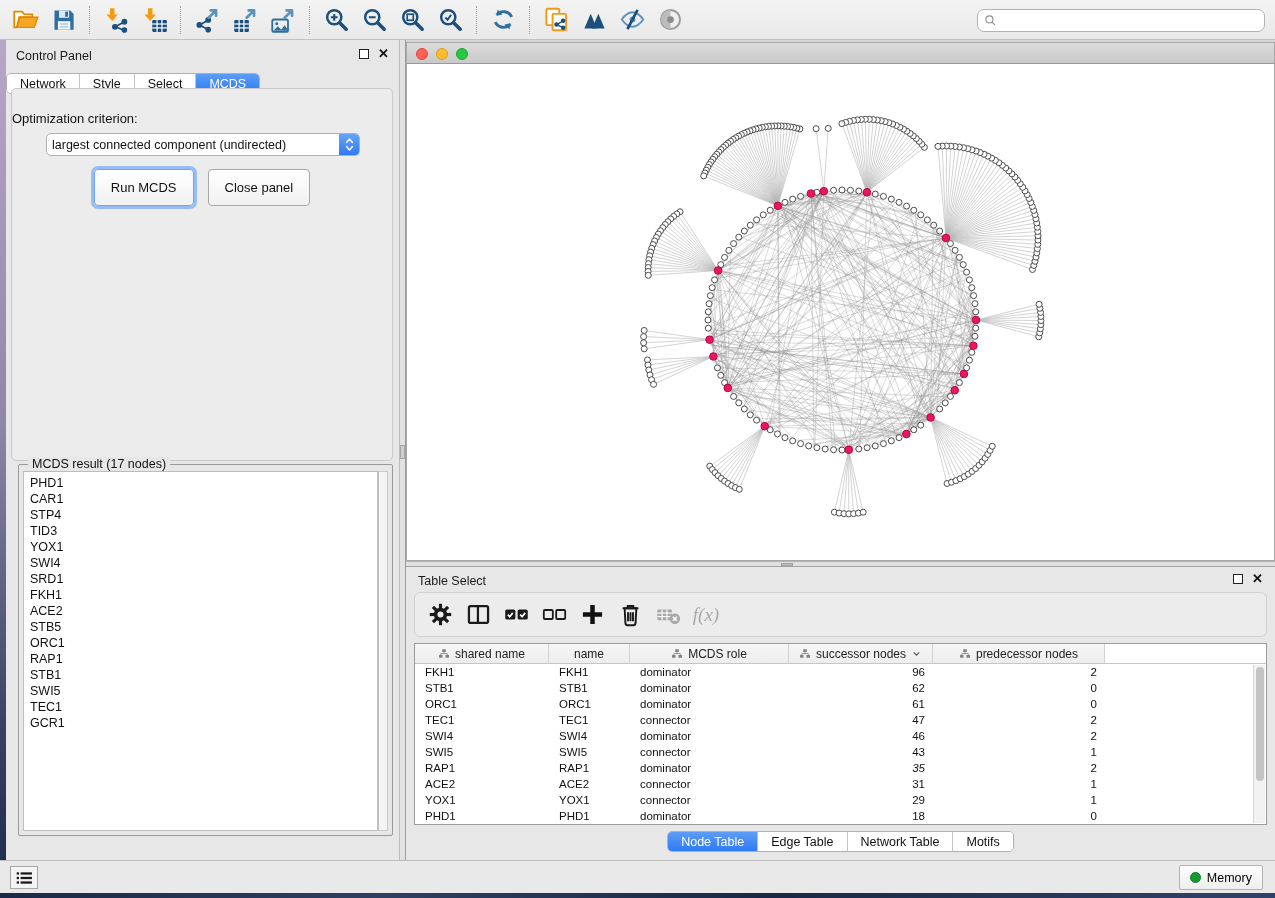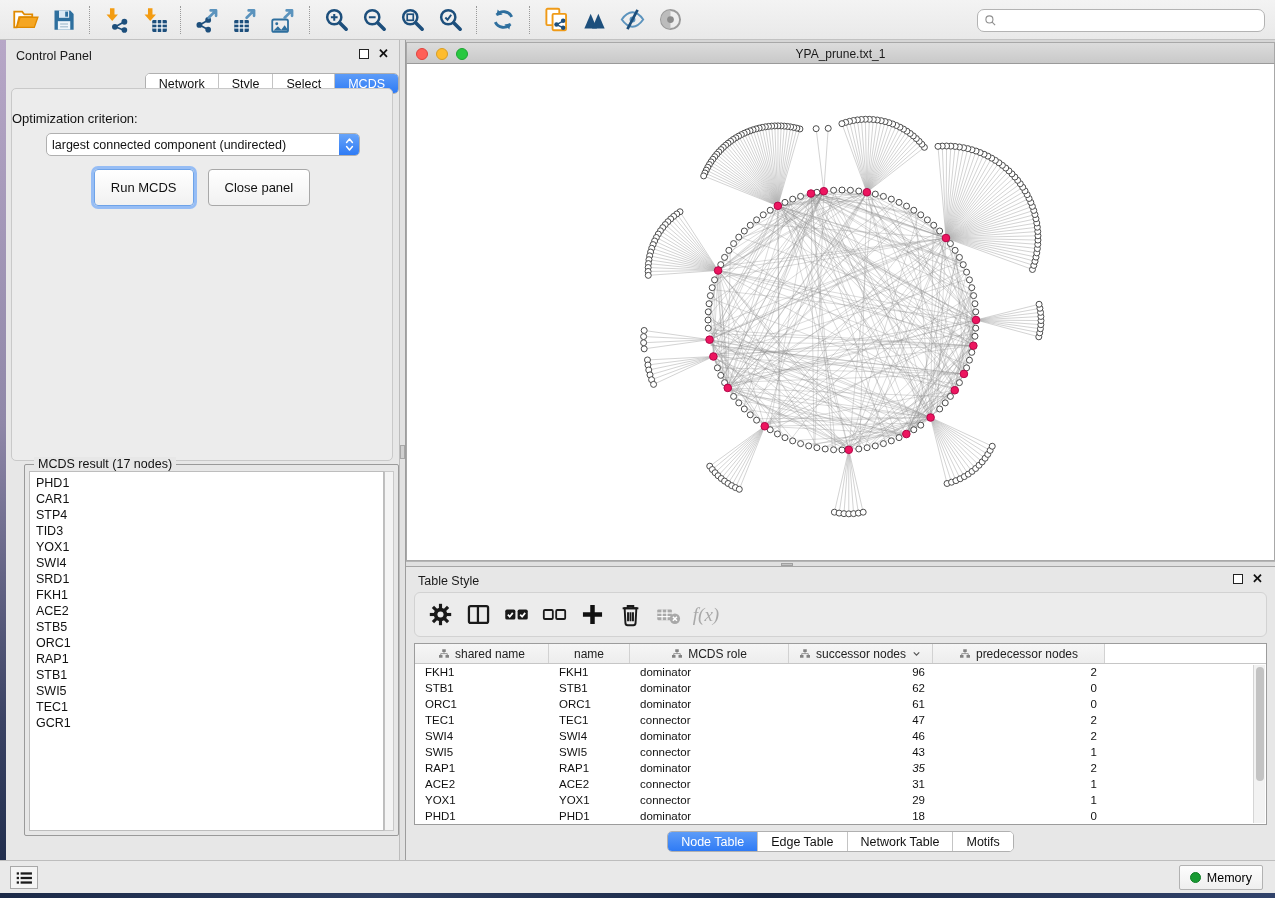--- a/index.html
+++ b/index.html
@@ -22,32 +22,32 @@
   .cp-header { position:absolute; left:0; top:0; width:100%; height:28px; }
   .panel-title { position:absolute; left:10px; top:9px; font-size:12.5px; color:#1a1a1a; }
   .win-icons { position:absolute; right:10px; top:9px; display:flex; gap:9px; align-items:center; }
   .float-ic { width:10px; height:10px; border:1.6px solid #222; background:#fff; display:inline-block; }
   .close-ic { font-size:13px; font-weight:bold; color:#111; line-height:10px; }
 
   .seg-tabs { display:inline-flex; border:1px solid #b0b0b0; border-radius:5px; overflow:hidden; background:#fff; height:21px; }
   .seg { padding:3px 13px; font-size:12.5px; background:#fff; border-right:1px solid #c4c4c4; color:#111; cursor:pointer; white-space:nowrap; }
   .seg:last-child { border-right:none; }
   .seg.sel { background:linear-gradient(#5d9cf8,#2f7bf5); color:#fff; }
-  .cp-tabs { position:absolute; left:0; top:33px; width:100%; text-align:right; }
+  .cp-tabs { position:absolute; left:0; top:33px; width:100%; text-align:left; }
 
   .cp-box { position:absolute; left:5px; top:48px; width:382px; height:373px; background:#ececec; border:1px solid #c9c9c9; border-radius:5px; }
   .opt-label { position:absolute; left:0; top:22px; width:100%; text-align:left; font-size:13px; color:#111; }
   .dropdown { position:absolute; left:34px; top:44px; width:314px; height:23px; background:#fff; border:1px solid #b0b0b0; border-radius:5px; display:flex; align-items:center; cursor:pointer; }
   .dd-value { flex:1; padding-left:5px; font-size:12.5px; white-space:nowrap; overflow:hidden; }
   .dd-stepper { width:20px; height:21px; background:linear-gradient(#67a4f9,#2f7bf5); border-radius:0 4px 4px 0; display:flex; align-items:center; justify-content:center; }
   .btn-row { position:absolute; left:0; top:80px; width:100%; display:flex; justify-content:center; gap:14px; }
   .mac-btn { font-family:"Liberation Sans",sans-serif; font-size:13px; padding:10px 16px; background:linear-gradient(#ffffff,#f1f1f1); border:1px solid #a8a8a8; border-radius:4px; cursor:pointer; color:#111; }
   .mac-btn.focused { box-shadow:0 0 0 3px rgba(105,165,250,.65); border-color:#6ea3e8; }
 
-  .result-group { position:absolute; left:18px; top:424px; width:375px; height:372px; border:1px solid #9a9a9a; border-radius:2px; }
+  .result-group { position:absolute; left:12px; top:424px; width:375px; height:372px; border:1px solid #9a9a9a; border-radius:2px; }
   .result-title { position:absolute; left:9px; top:-8px; background:#e7e7e7; padding:0 4px; font-size:12.5px; }
   .result-list { position:absolute; left:4px; top:6px; right:14px; bottom:4px; background:#fff; border:1px solid #bdbdbd; padding:3px 0 0 6px; font-size:12.5px; line-height:16px; overflow:hidden; }
   .result-scroll { position:absolute; top:6px; right:4px; bottom:4px; width:10px; background:#f4f4f4; border:1px solid #c9c9c9; border-left:1px solid #c0c0c0; }
 
   .v-splitter { position:absolute; left:399px; top:40px; width:7px; height:820px; background:#e2e2e2; border-left:1px solid #bdbdbd; border-right:1px solid #9d9d9d; }
   .v-splitter .grab { position:absolute; left:0px; top:405px; width:5px; height:14px; background:#cfcfcf; border:1px solid #a7a7a7; }
 
   
   .right-area { position:absolute; left:406px; top:40px; width:869px; height:820px; background:#d6d6d6; }
   .net-titlebar { position:absolute; left:0; top:2px; width:869px; height:22px; background:linear-gradient(#dcdcdc,#c9c9c9); border:1px solid #a8a8a8; border-bottom:1px solid #9a9a9a; }
@@ -303,21 +303,20 @@
     <span class="grab"></span>
   </div>
 
 <div class="right-area">
   <div class="net-titlebar">
     <span class="traffic">
       <span class="tl" style="background:#ff5f57;border:1px solid #e0443e;"></span>
       <span class="tl" style="background:#febc2e;border:1px solid #d89e24;"></span>
       <span class="tl" style="background:#28c840;border:1px solid #1ea433;"></span>
     </span>
-    <span class="net-title">YPA_prune.txt_1</span>
   </div>
   <div class="net-canvas">
     <svg width="869" height="497" viewBox="0 0 869 497">
         <g stroke="#8d8d8d" stroke-width="0.75" stroke-opacity="0.42">
           <line x1="370.8552910359587" y1="141.86221319436254" x2="394.18087479722925" y2="132.1783984662068"></line>
           <line x1="370.8552910359587" y1="141.86221319436254" x2="305.7032053717264" y2="290.13959081943455"></line>
           <line x1="370.8552910359587" y1="141.86221319436254" x2="568.5595251156909" y2="266.53196330427824"></line>
           <line x1="370.8552910359587" y1="141.86221319436254" x2="372.0634546519925" y2="370.76907191846414"></line>
           <line x1="370.8552910359587" y1="141.86221319436254" x2="303.24941106391157" y2="279.7197487908693"></line>
           <line x1="370.8552910359587" y1="141.86221319436254" x2="526.6639584780706" y2="350.8254209243255"></line>
@@ -1088,21 +1087,21 @@
           <circle cx="556.9348102974567" cy="309.9101215453112" r="3.8" fill="#ed155f" stroke="#b3074a" stroke-width="1"></circle>
           <circle cx="547.762444780671" cy="326.23124166209516" r="3.8" fill="#ed155f" stroke="#b3074a" stroke-width="1"></circle>
         </g>
       </svg>
   </div>
   <div class="h-splitter">
       <span class="grab"></span>
     </div>
 
   <div class="table-panel">
-    <span class="panel-title" style="position:absolute;left:12px;top:7px;">Table Style</span>
+    <span class="panel-title" style="position:absolute;left:12px;top:7px;">Table Select</span>
     <span class="win-icons" style="position:absolute;right:12px;top:7px;">
       <span class="float-ic"></span>
       <span class="close-ic">✕</span>
     </span>
     <div class="tp-toolbar">
         <button class="tp-btn">
           <svg viewBox="0 0 24 24" width="27" height="27">
             <g fill="#1a1a1a">
               <rect x="10.6" y="2.5" width="2.8" height="19"></rect>
               <rect x="10.6" y="2.5" width="2.8" height="19" transform="rotate(45 12 12)"></rect>

